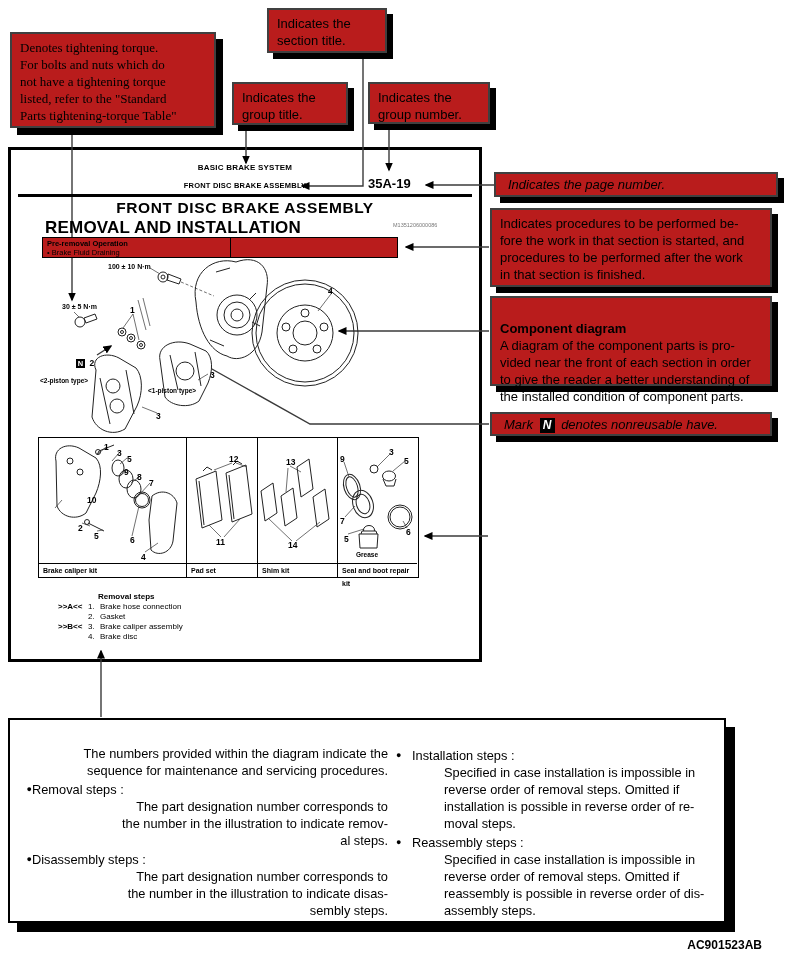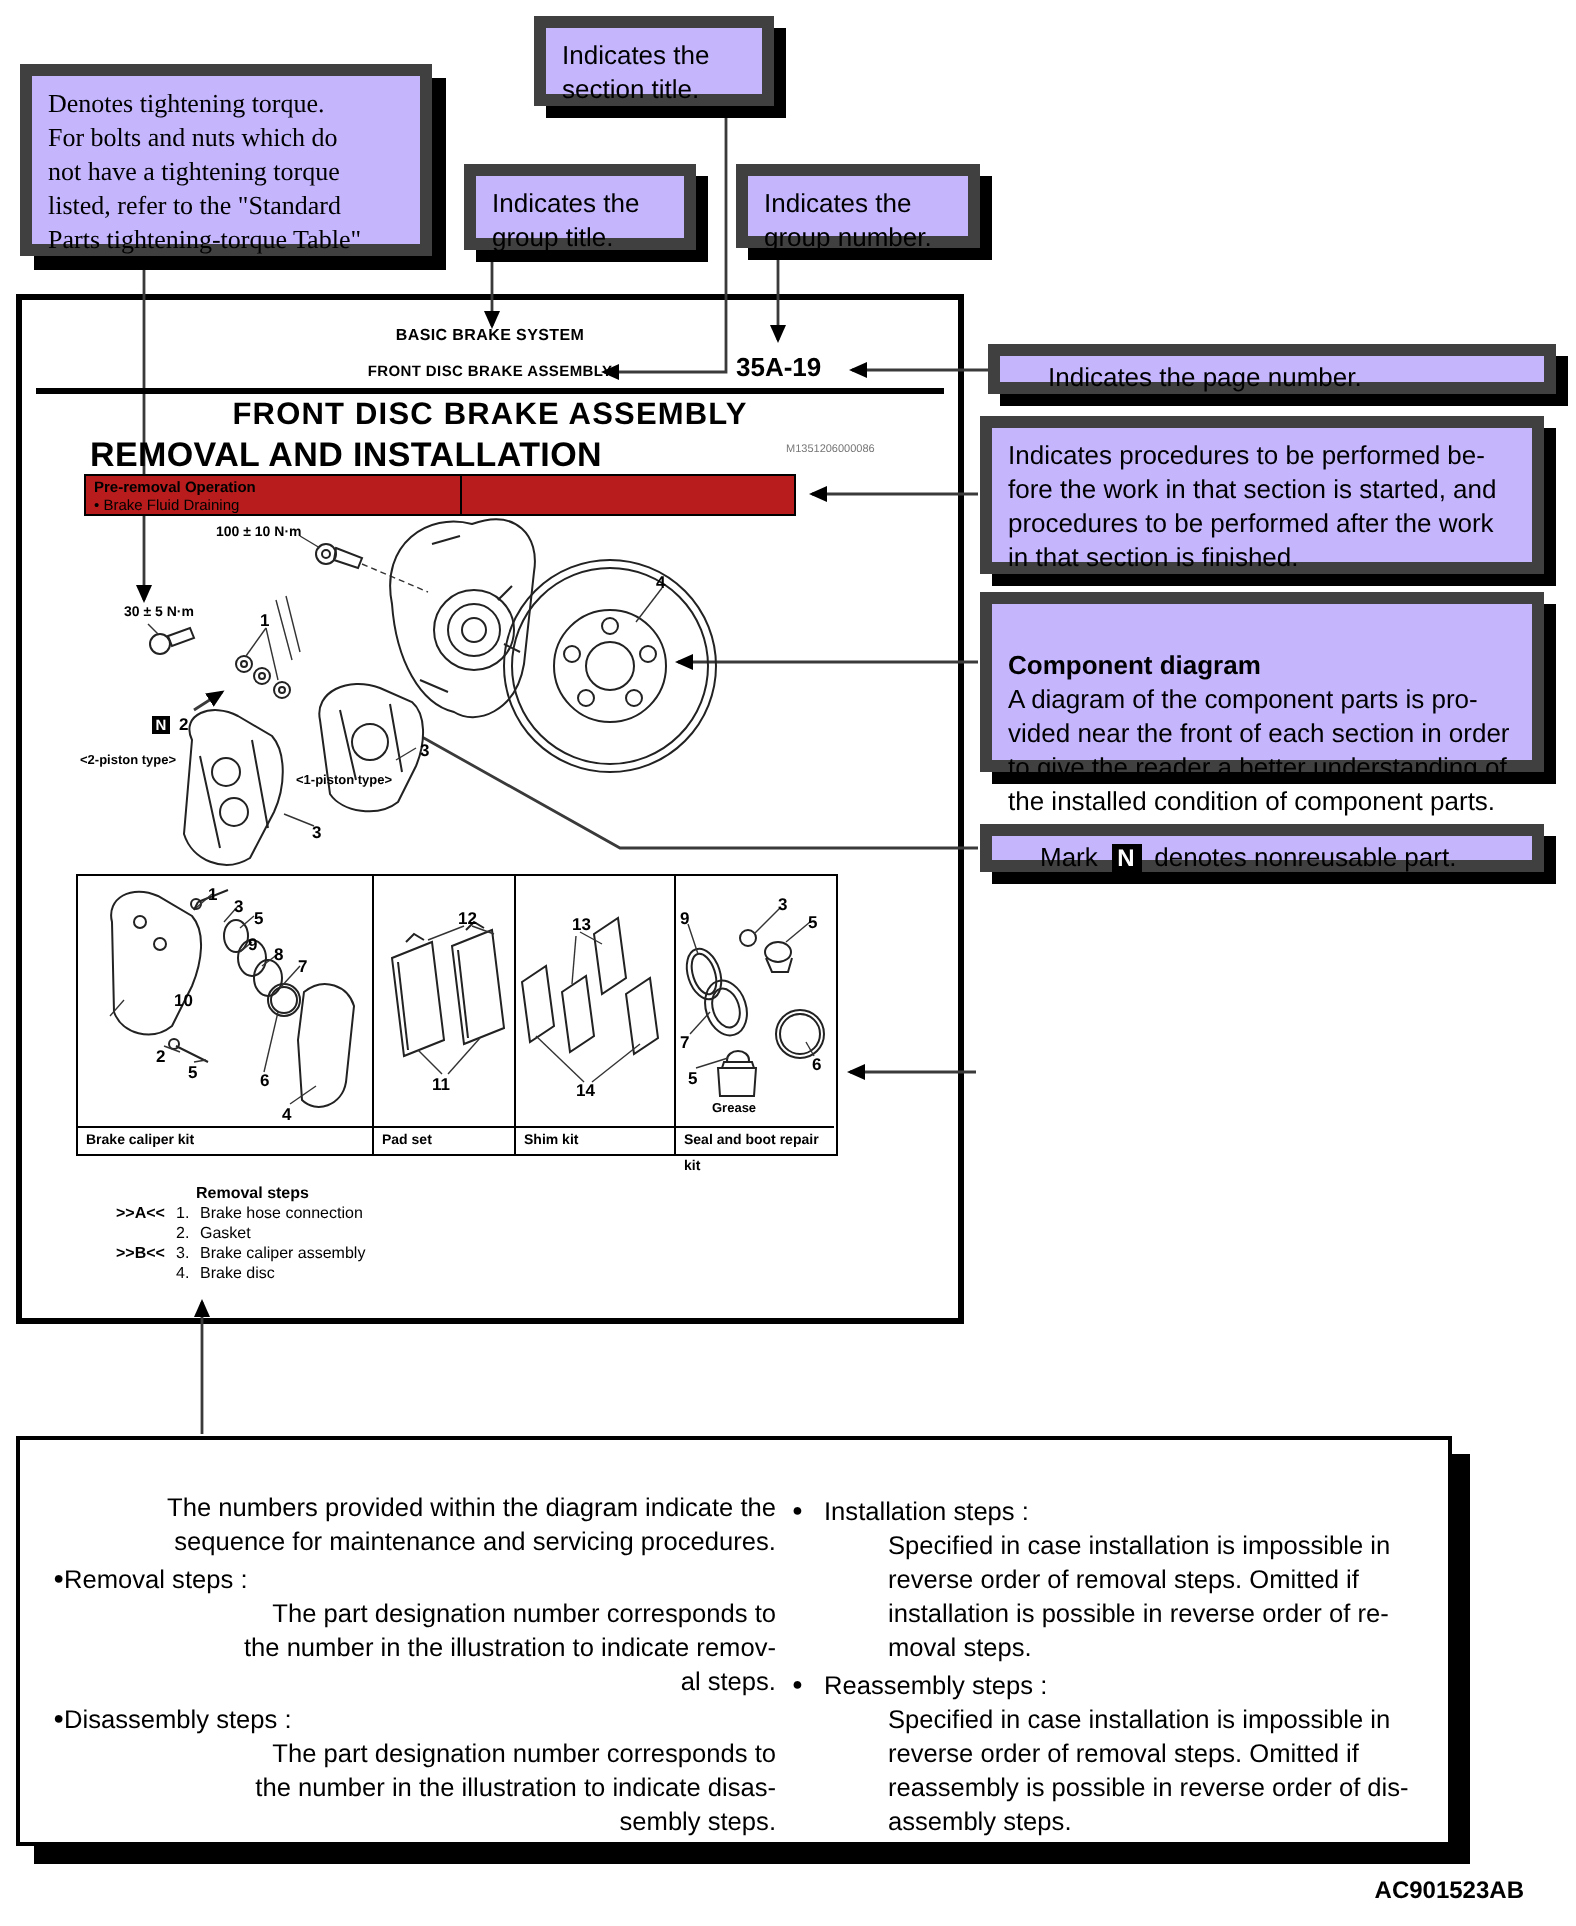--- a/index.html
+++ b/index.html
@@ -1,22 +1,22 @@
 <!DOCTYPE html>
 <html><head>
 <meta charset="utf-8">
 <style>
   html,body{margin:0;padding:0;background:#fff;}
   #canvas{position:relative;width:788px;height:963px;background:#fff;overflow:hidden;
           font-family:"Liberation Sans","DejaVu Sans",sans-serif;color:#000;}
   .abs{position:absolute;}
-  .callout{position:absolute;background:#c4b5fd;border:6px solid #404040;box-shadow:6px 6px 0 #000;
+  .callout{position:absolute;background:#b91c1c;border:2px solid #404040;box-shadow:6px 6px 0 #000;
            padding:5px 8px;font-size:13px;line-height:17px;white-space:pre-line;box-sizing:border-box;}
   .callout.big-shadow{box-shadow:7px 7px 0 #000;font-family:Liberation Serif, serif;}
-  .callout.oneline{padding:2px 24px;}
+  .callout.oneline{padding:2px 12px;font-style:italic;}
   .page-border{position:absolute;border:3px solid #000;box-sizing:border-box;background:transparent;}
   .maint-box{position:absolute;background:#fff;border:2px solid #000;box-shadow:9px 9px 0 #000;box-sizing:border-box;}
   .hdr-small{font-weight:bold;font-size:8px;letter-spacing:.2px;text-align:center;width:474px;left:8px;}
   .rule{position:absolute;background:#000;}
   .pg-num{font-weight:bold;font-size:13px;}
   .main-title{font-weight:bold;font-size:15.5px;letter-spacing:.6px;text-align:center;width:474px;left:8px;}
   .sub-title{font-weight:bold;font-size:17px;letter-spacing:.2px;}
   .doc-code{font-size:5.5px;color:#777;letter-spacing:0;}
   .op-table{position:absolute;display:flex;border:1.2px solid #000;box-sizing:border-box;background:#b91c1c;}
   .op-cell{padding:1px 4px;font-size:7.5px;line-height:9px;box-sizing:border-box;}
@@ -314,21 +314,21 @@
   <div class="callout" style="left:490px;top:296px;width:282px;height:90px;">
     <span style="font-weight:bold;">Component diagram</span>
     <span>A diagram of the component parts is pro-
 vided near the front of each section in order
 to give the reader a better understanding of
 the installed condition of component parts.</span>
   </div>
   <div class="callout oneline" style="left:490px;top:412px;width:282px;height:24px;white-space:nowrap;">
     <span>Mark</span>
     <span class="nbadge lg">N</span>
-    <span>denotes nonreusable part.</span>
+    <span>denotes nonreusable have.</span>
   </div>
 
   <div class="mcol" style="left:16px;top:745px;width:372px;text-align:right;">
     <div class="mintro">The numbers provided within the diagram indicate the
 sequence for maintenance and servicing procedures.</div>
     <div class="mbullet">
       <span class="mdot">●</span>
       <span class="mlabel">Removal steps :</span>
     </div>
     <div class="mbody">The part designation number corresponds to

